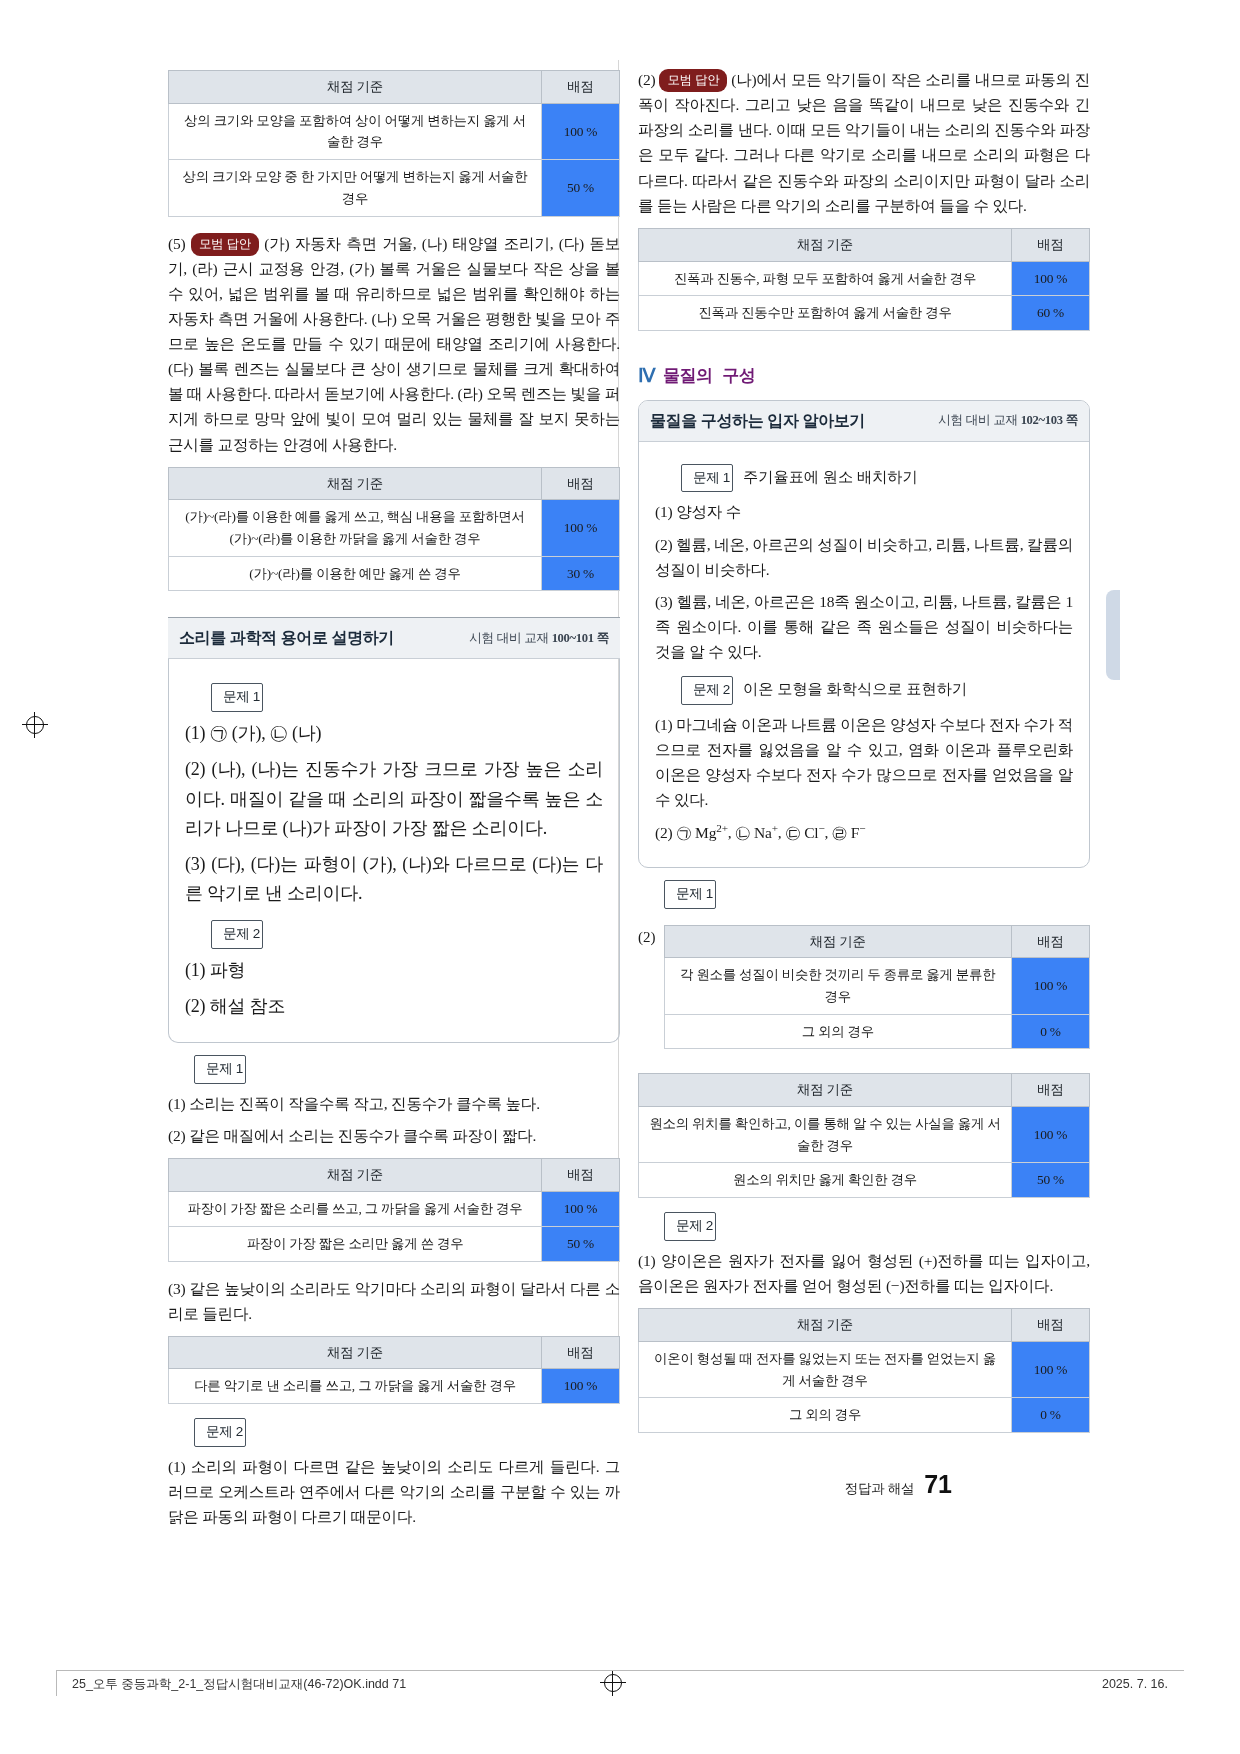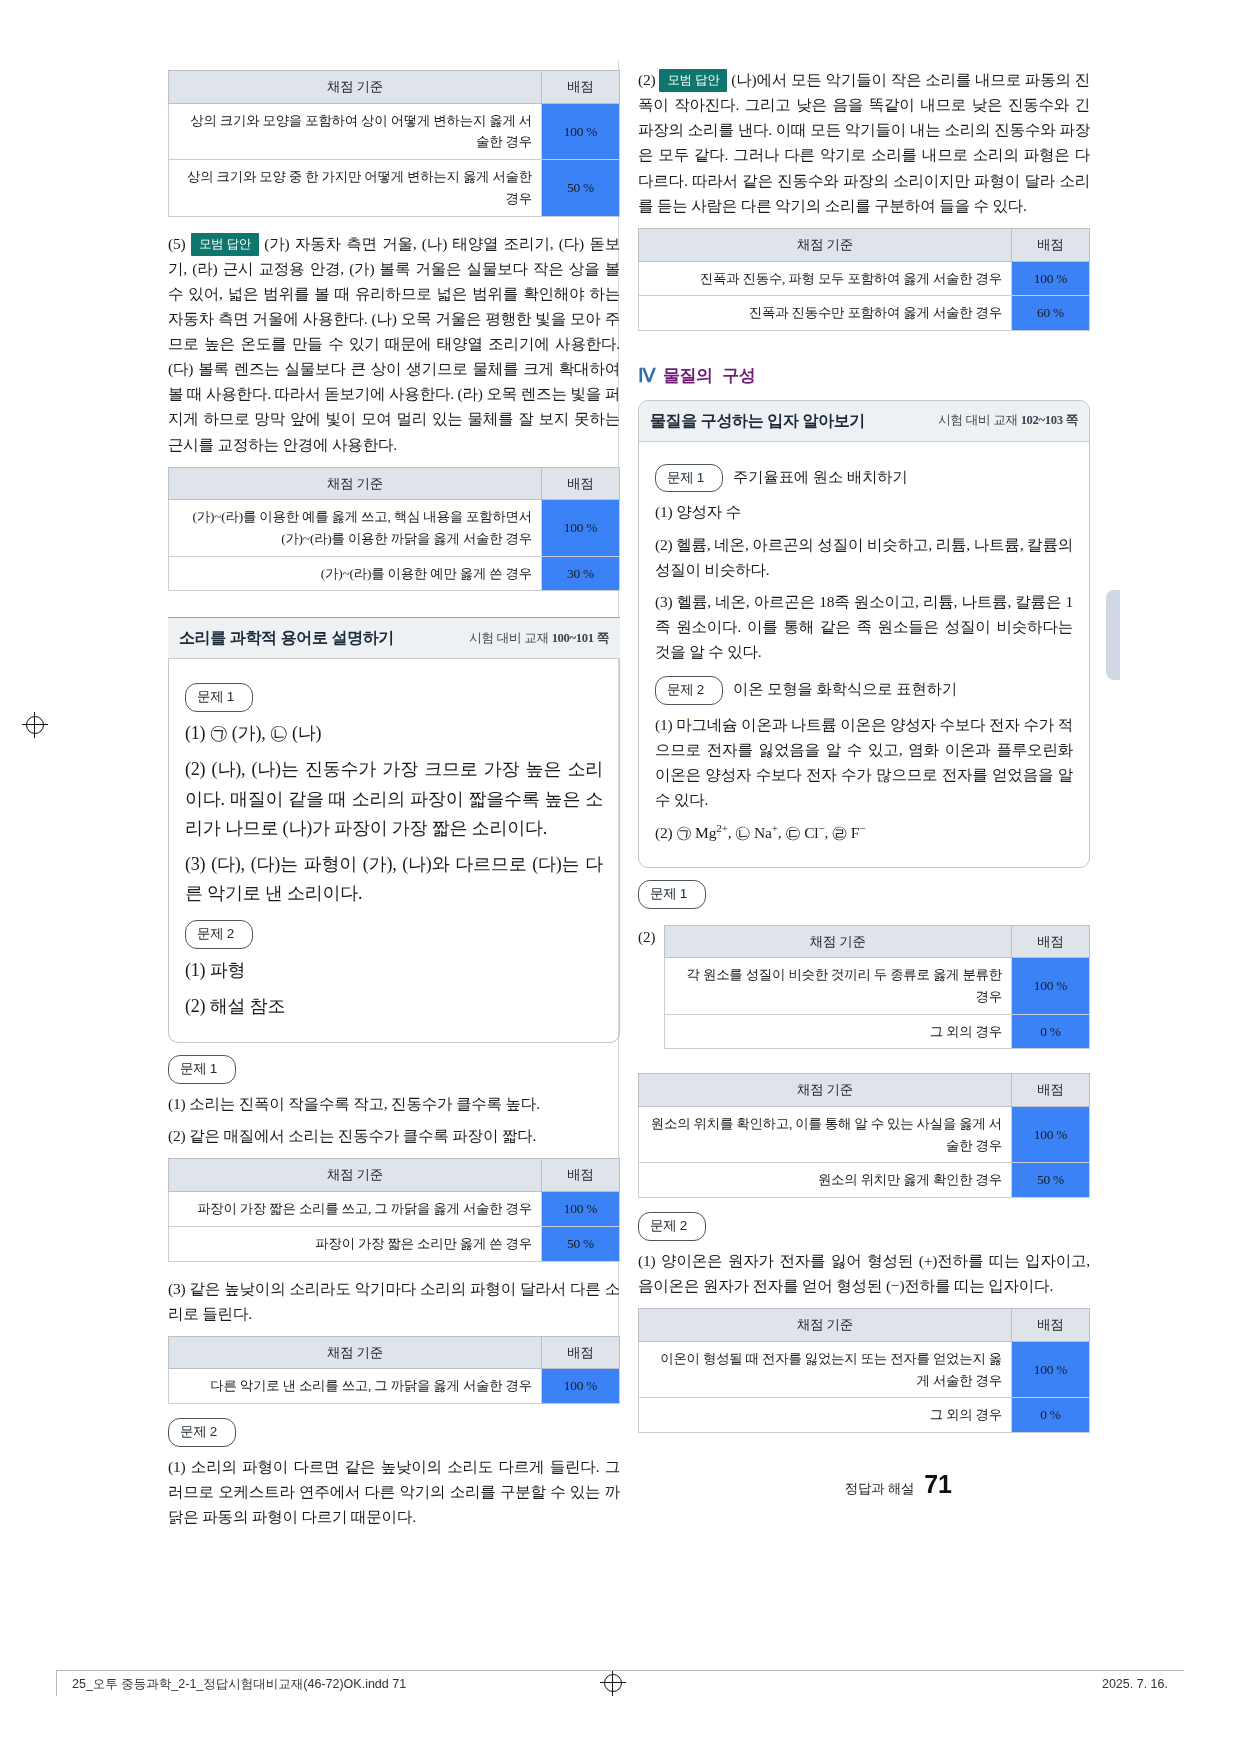--- a/index.html
+++ b/index.html
@@ -56,50 +56,51 @@
     font-weight:normal;
     padding:5px 4px;
     text-align:center;
     color:#20262c;
   }
   table.score td {
     border:1px solid #c9cfd6;
     padding:6px 9px;
     vertical-align:middle;
   }
-  table.score td.crit { text-align:right; }
+  table.score td.crit { text-align:center; }
   table.score td.pts  {
     text-align:center;
     width:78px;
     background:#3b82f6;
   }
   table.score th.pts-h { width:78px; }
 
   
   .badge-model {
     display:inline-block;
-    background:#0f766e;
+    background:#7f1d1d;
     color:#ffffff;
     font-size:12.5px;
     font-family:"Liberation Sans", sans-serif;
-    border-radius:1px;
+    border-radius:9px;
     padding:1px 8px 2px 8px;
     vertical-align:1px;
     letter-spacing:-0.3px;
   }
   .badge-q {
     display:inline-block;
     border:1.4px solid #4a5560;
-    border-radius:12px;
-    padding:2px 18px 3px 11px;
+    border-radius:2px;
+    padding:2px 2px 3px 11px;
     font-size:13.5px;
     font-family:"Liberation Sans", sans-serif;
     color:#222b33;
     letter-spacing:-0.3px;
     background:#fff;
+    margin-left:26px;
   }
   .q-wrap { margin:12px 0 6px 0; }
 
   
   .sec-head {
     margin-top:26px;
     border-top:1.6px solid #9aa3ac;
     border-bottom:1px solid #c9cfd6;
     background:#eef1f4;
     padding:7px 11px;

